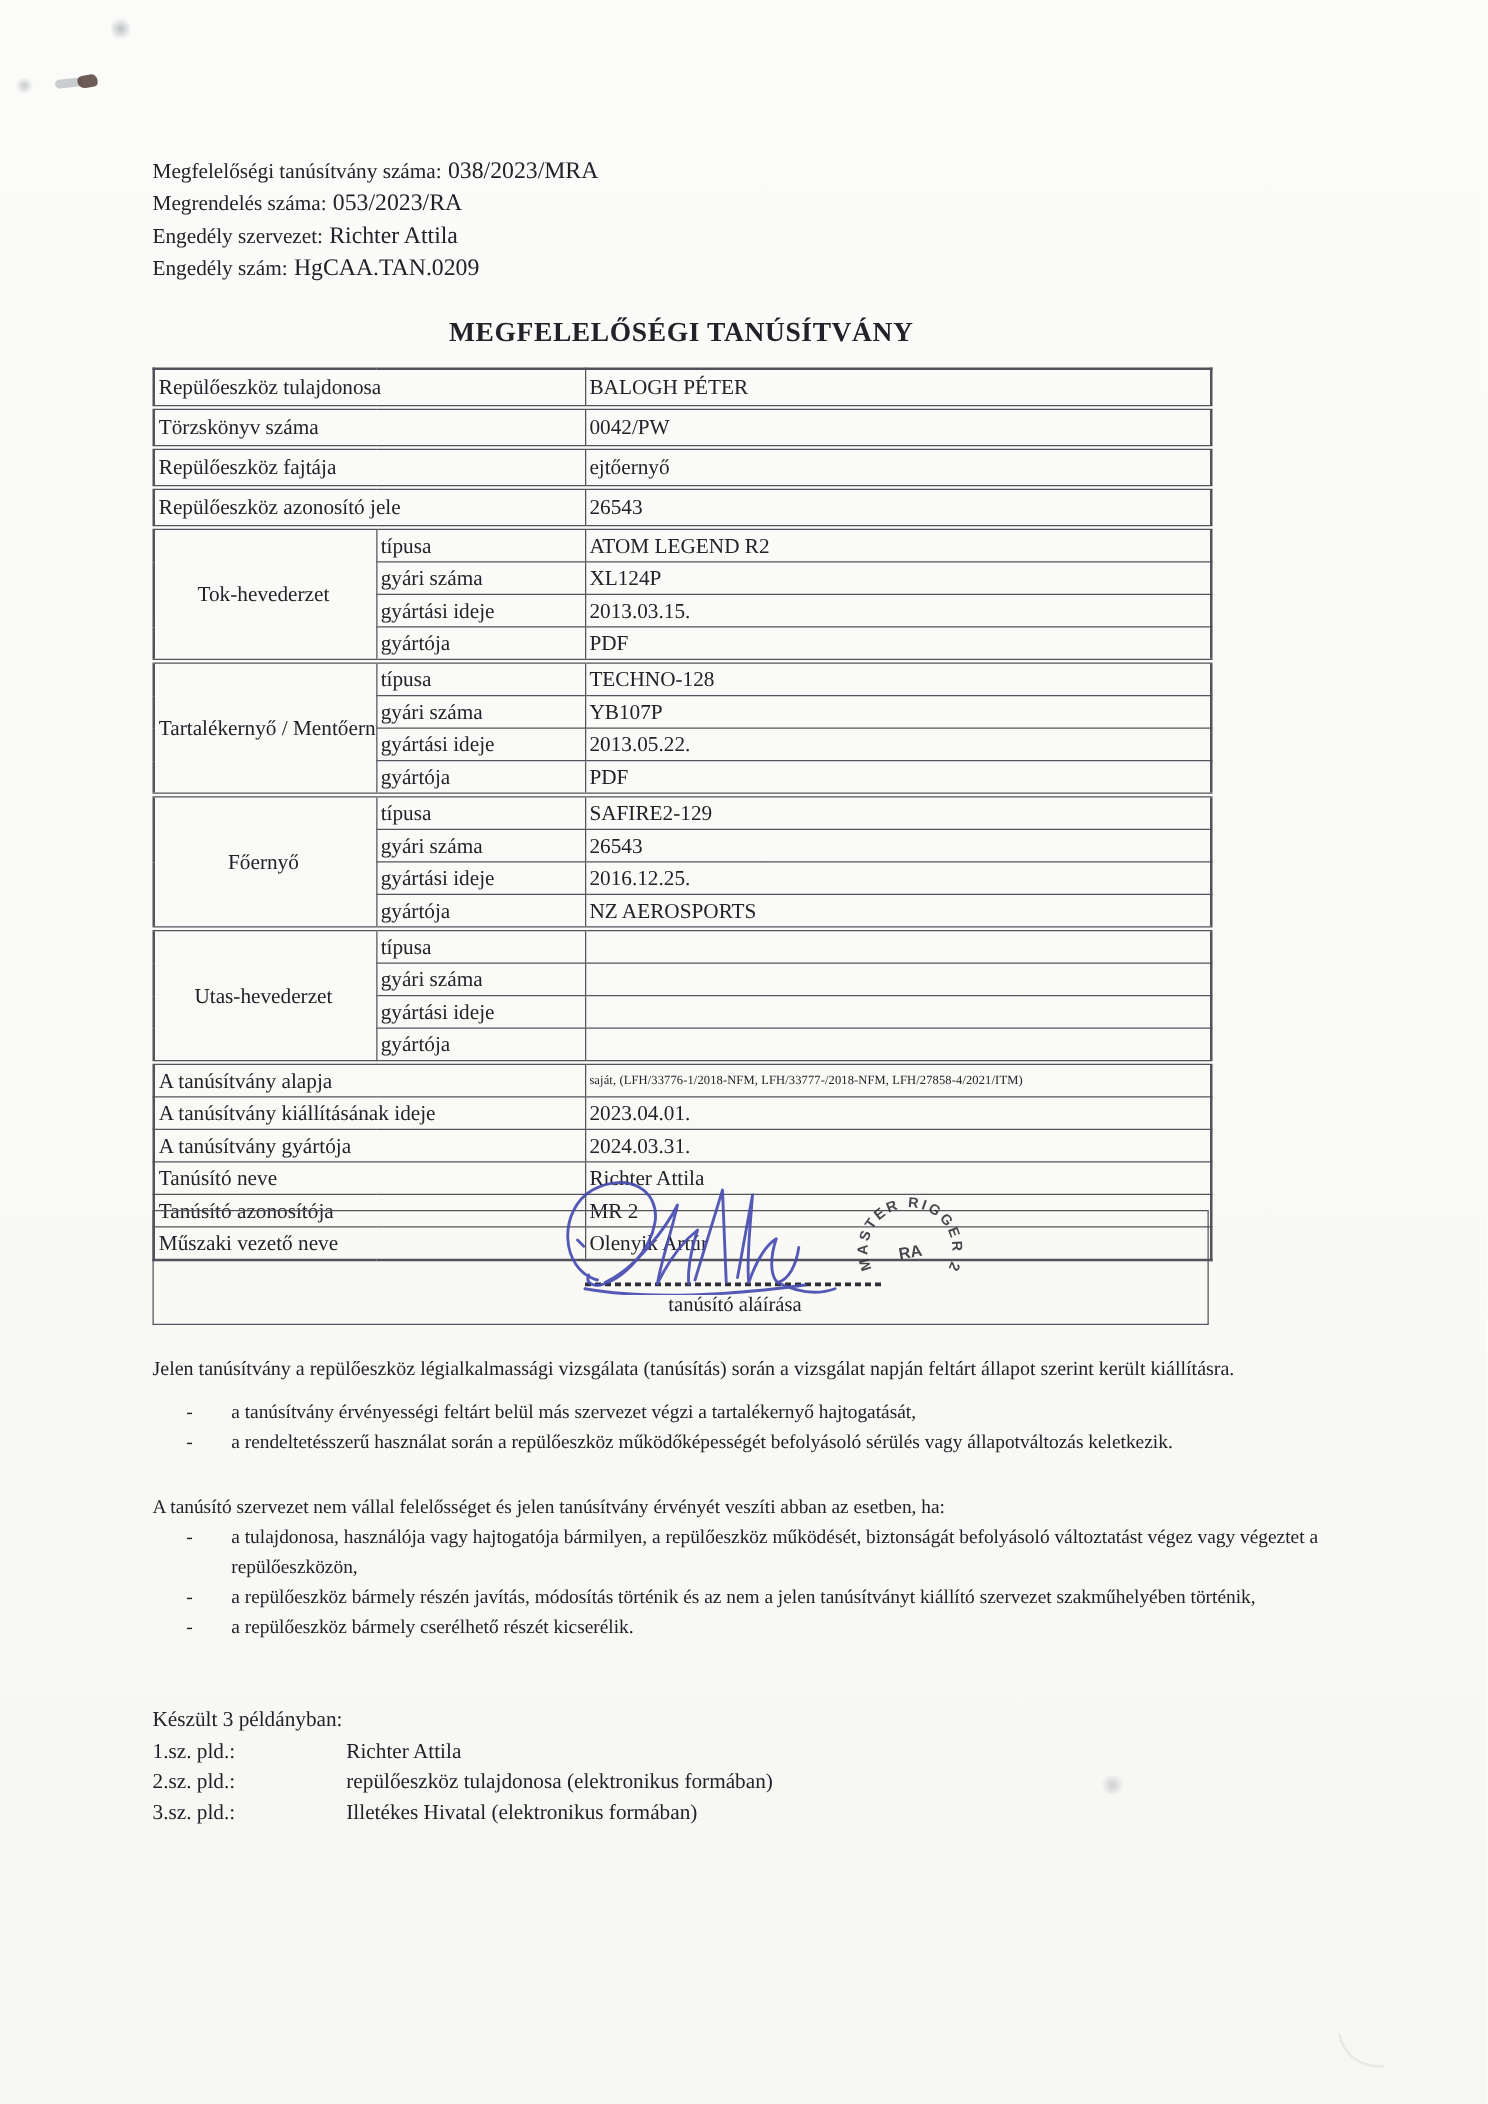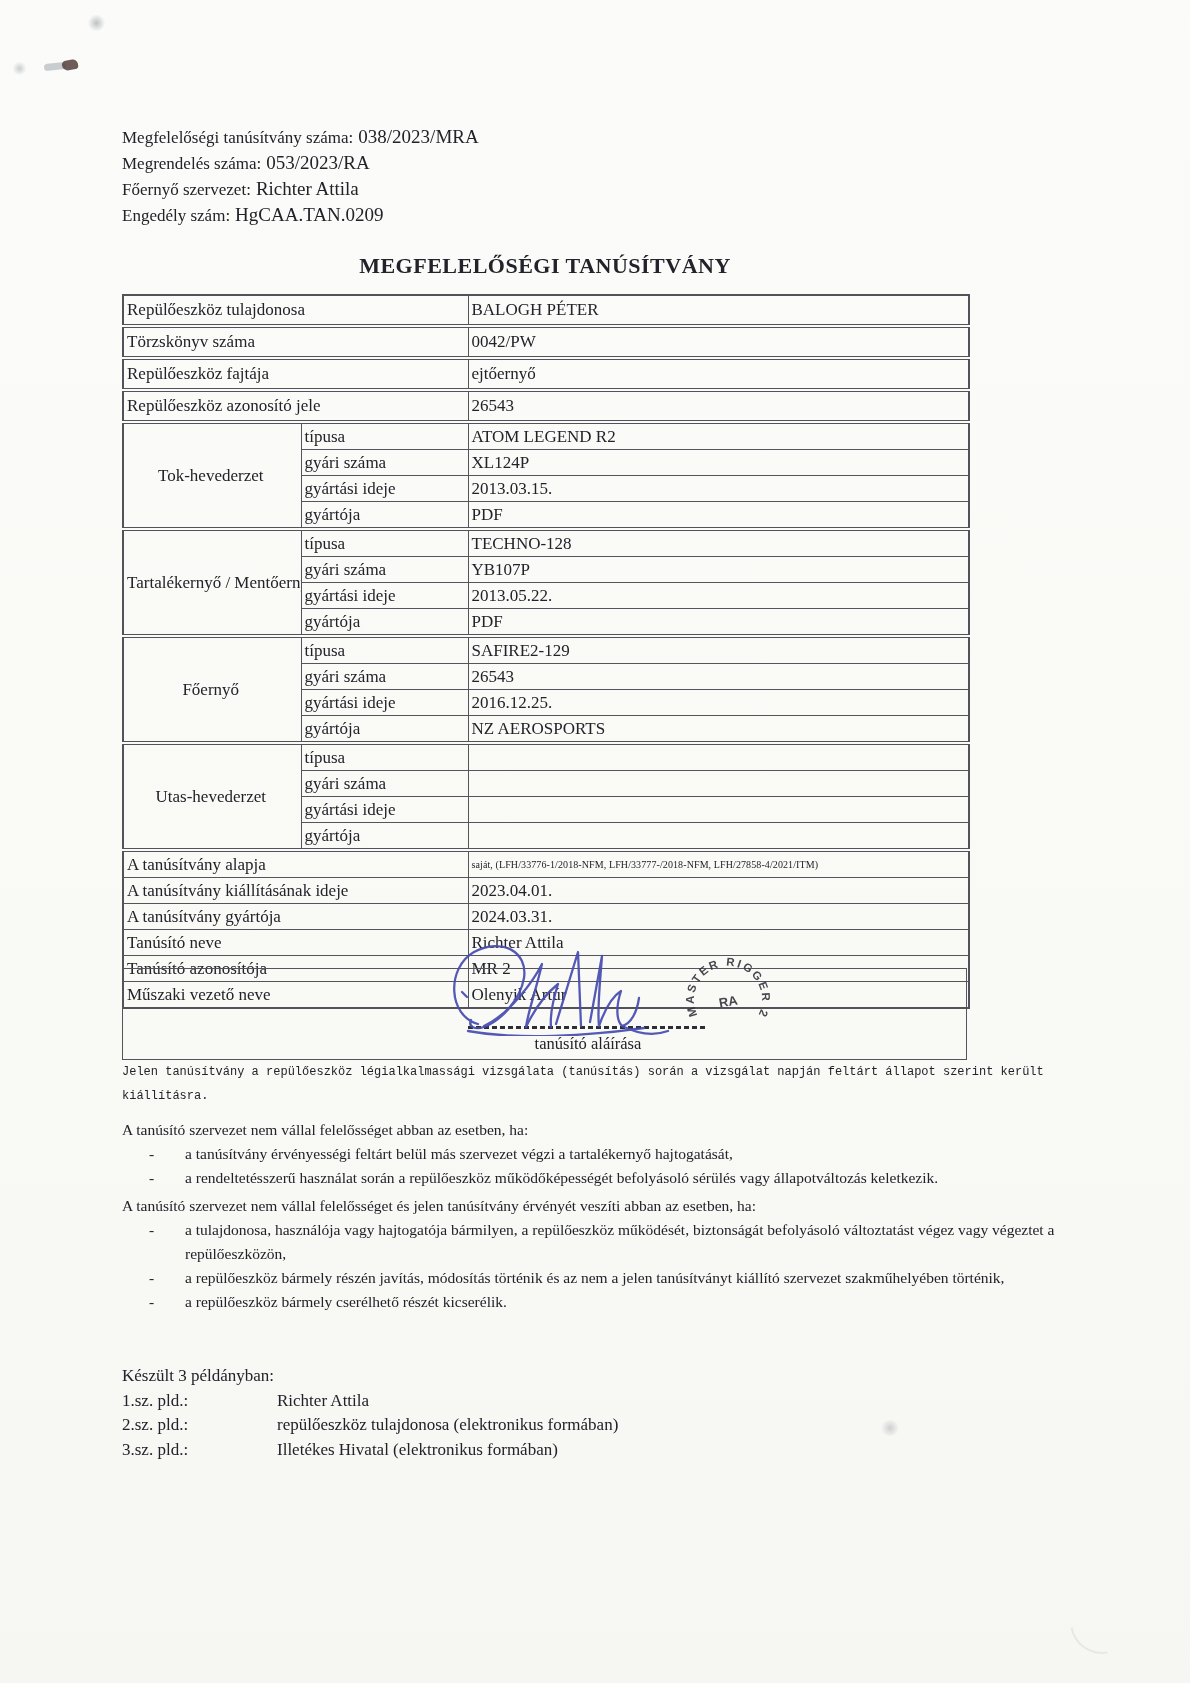--- a/index.html
+++ b/index.html
@@ -32,41 +32,41 @@
   td.slbl{font-size:16.5px;padding-left:13px;}
   tr.dt > td{border-top:4px double #53525b;}
   
   .sigbox{left:122px;top:968px;width:843px;height:90px;border:1.6px solid #55545d;}
   .sigline{left:468px;top:1026px;width:240px;height:3px;
            background:repeating-linear-gradient(90deg,#2e2e35 0 5px,transparent 5px 8px);}
   .sigcaption{left:468px;top:1034px;width:240px;text-align:center;font-size:16.5px;}
   .sigsvg{left:438px;top:936px;}
   .stampsvg{left:680px;top:952px;opacity:.88;}
   
-  .stmt{left:122px;top:1060px;width:980px;font-size:12px;line-height:24px;font-family:Liberation Mono, monospace;}
+  .stmt{left:122px;top:1084px;width:980px;font-size:16px;line-height:24px;}
   .note{left:122px;width:980px;font-size:15.5px;line-height:24px;}
   .noteA{top:1118px;}
   .noteB{top:1194px;}
   .item{display:flex;}
   .item .dash{display:inline-block;margin-left:27px;width:36px;flex:0 0 36px;}
   .item .itxt{width:900px;}
   .copies{left:122px;top:1364px;font-size:17px;line-height:24.5px;}
   .copies .row{display:flex;}
   .copies .clabel{width:155px;flex:0 0 155px;}
   
   .art{pointer-events:none;}
   .blob{border-radius:50%;}
 </style>
 </head>
 <body>
 
 <div class="abs hdr">
   <div><span class="hl">Megfelelőségi tanúsítvány száma:</span><span class="hv">038/2023/MRA</span></div>
   <div><span class="hl">Megrendelés száma:</span><span class="hv">053/2023/RA</span></div>
-  <div><span class="hl">Főernyő szervezet:</span><span class="hv">Richter Attila</span></div>
+  <div><span class="hl">Engedély szervezet:</span><span class="hv">Richter Attila</span></div>
   <div><span class="hl">Engedély szám:</span><span class="hv">HgCAA.TAN.0209</span></div>
 </div>
 
 <div class="abs title">MEGFELELŐSÉGI TANÚSÍTVÁNY</div>
 
 <table class="cert">
   <colgroup>
       <col style="width:178px">
       <col style="width:167px">
       <col style="width:501px">
@@ -216,21 +216,20 @@
     <text font-family="Liberation Sans, sans-serif" font-size="11.5" font-weight="bold" letter-spacing="2.2">
       <textPath href="#ringpath" startOffset="4">MASTER RIGGER 2</textPath>
     </text>
     <text font-family="Liberation Sans, sans-serif" font-size="13" font-weight="bold" text-anchor="middle" transform="rotate(-24)" x="0" y="6">RA</text>
   </g>
 </svg>
 
 <div class="abs stmt">Jelen tanúsítvány a repülőeszköz légialkalmassági vizsgálata (tanúsítás) során a vizsgálat napján feltárt állapot szerint került kiállításra.</div>
 
 <div class="abs note noteA">
-  <div>A tanúsító szervezet nem vállal felelősséget abban az esetben, ha:</div>
   <div class="item">
     <span class="dash">-</span>
     <span class="itxt">a tanúsítvány érvényességi feltárt belül más szervezet végzi a tartalékernyő hajtogatását,</span>
   </div>
   <div class="item">
     <span class="dash">-</span>
     <span class="itxt">a rendeltetésszerű használat során a repülőeszköz működőképességét befolyásoló sérülés vagy állapotváltozás keletkezik.</span>
   </div>
 </div>
 

